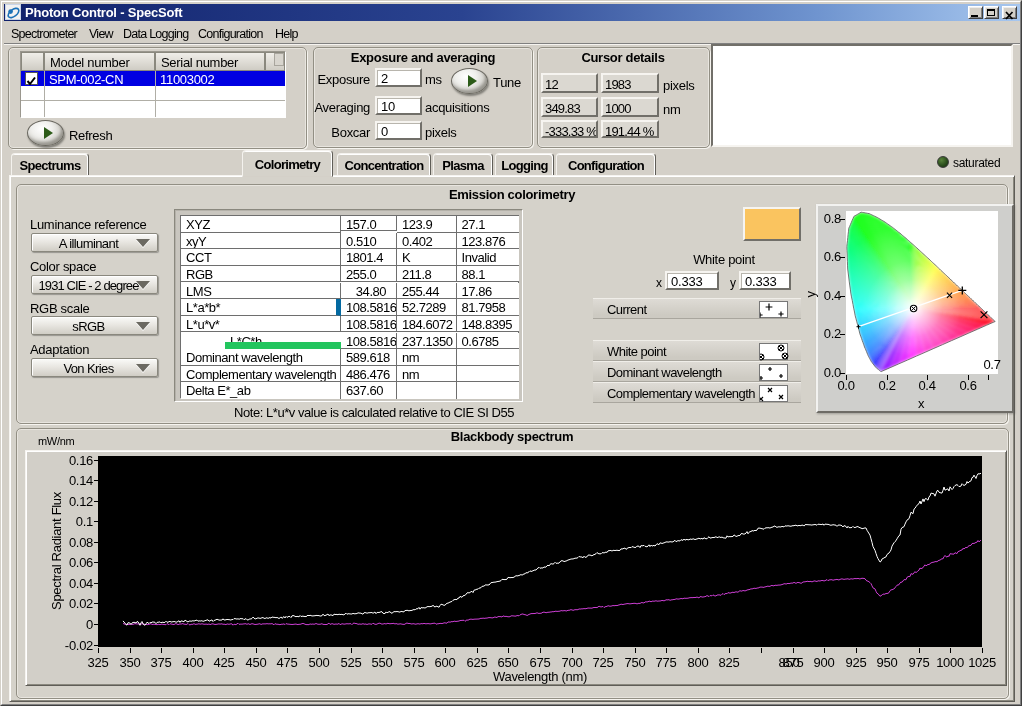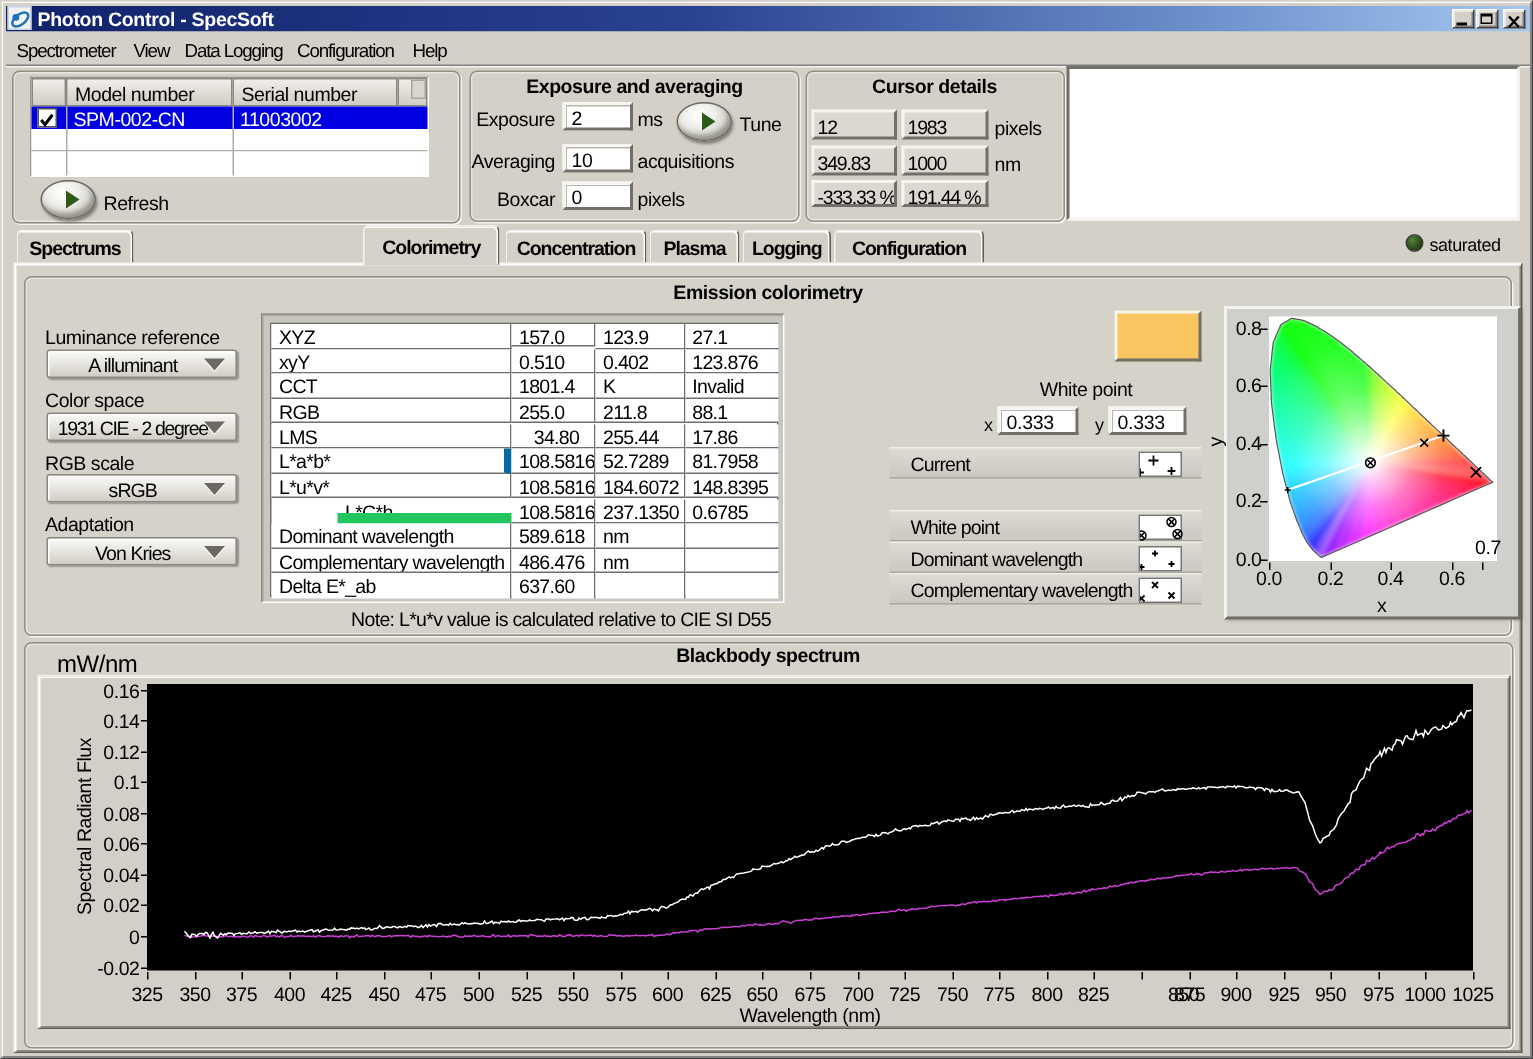--- a/index.html
+++ b/index.html
@@ -585,21 +585,21 @@
       <div class="lab" style="position:absolute;left:955px;top:377px;width:24px;text-align:center">0.6</div>
       <div style="position:absolute;left:967px;top:374px;width:1px;height:5px;background:#000"></div>
       <div class="lab" style="position:absolute;left:979px;top:356px;width:24px;text-align:center">0.7</div>
       <div style="position:absolute;left:987px;top:374px;width:1px;height:5px;background:#000"></div>
     </div>
 <div class="lab ab" style="left:917px;top:395px">x</div>
 <div class="lab ab" style="left:806px;top:286px;transform:rotate(-90deg)">y</div>
 
 <div class="gbox ab" style="left:15px;top:427px;width:993px;height:271px"></div>
 <div class="lab bld ab" style="left:511px;top:428px;transform:translateX(-50%)">Blackbody spectrum</div>
-<div class="lab ab" style="left:37px;top:434px;font-size:16px">mW/nm</div>
+<div class="lab ab" style="left:37px;top:434px;font-size:11px">mW/nm</div>
 <div class="ab" style="left:24px;top:449px;width:982px;height:236px;background:#d2cfc8;border:1px solid;border-color:#f6f4f0 #5f5d57 #5f5d57 #f6f4f0;box-shadow:inset 1px 1px 0 #fff,inset -1px -1px 0 #8a887e"></div>
 <div class="ab" style="left:97px;top:455px;width:884px;height:191px;background:#000"></div>
 <div class="ab" id="ylabels" style="left:56px;top:-0px;width:36px;height:706px">
       <div class="gyl" style="top:452px">0.16</div>
       <div class="gyl" style="top:472px">0.14</div>
       <div class="gyl" style="top:493px">0.12</div>
       <div class="gyl" style="top:513px">0.1</div>
       <div class="gyl" style="top:534px">0.08</div>
       <div class="gyl" style="top:554px">0.06</div>
       <div class="gyl" style="top:575px">0.04</div>

